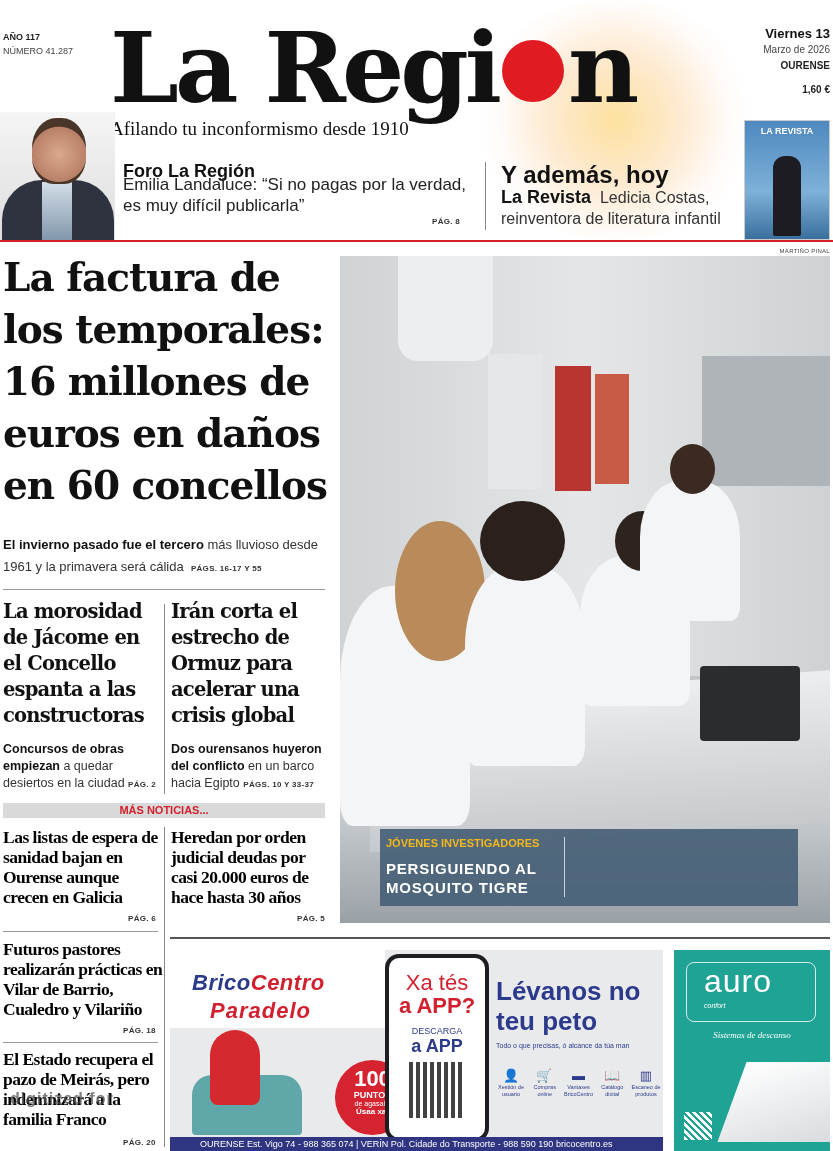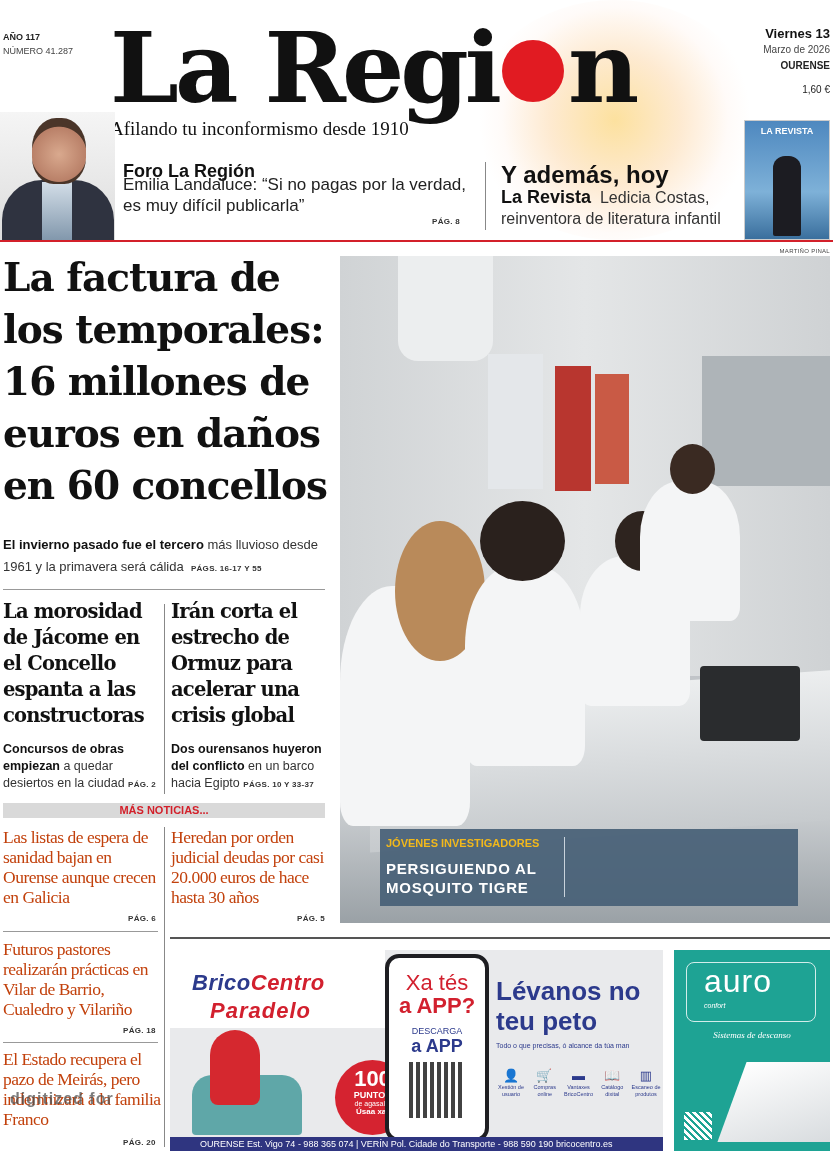--- a/index.html
+++ b/index.html
@@ -13,21 +13,21 @@
   .meta-left .num { color: #444; }
   .logo { left: 110px; top: 18px; font-family: "DejaVu Serif", "Liberation Serif", serif; font-weight: bold; font-size: 98px; letter-spacing: -4px; color: #111; line-height: 100px; white-space: nowrap; }
   .logo-o { position: relative; display: inline-block; width: 62px; height: 62px; border-radius: 50%; background: #e11b22; vertical-align: 0px; margin: 0 4px; }
   .burst { left: 470px; top: 0; width: 290px; height: 240px; border-radius: 50%;
     background: radial-gradient(circle, rgba(250,200,80,0.55) 0%, rgba(250,180,90,0.28) 35%, rgba(255,220,200,0.12) 60%, rgba(255,255,255,0) 72%); }
   .tagline { left: 110px; top: 118px; font-family: "Liberation Serif", serif; font-size: 19px; color: #111; }
   .meta-right { right: 3px; top: 26px; text-align: right; font-size: 10px; line-height: 16px; }
   .meta-right .day { font-weight: bold; font-size: 13px; }
   .meta-right .date { color: #444; }
   .meta-right .city { font-weight: bold; color: #222; }
-  .meta-right .price { margin-top: 8px; color: #222; }
+  .meta-right .price { margin-top: 8px; color: #222; font-weight: bold; }
 
   .portrait { left: 0; top: 112px; width: 115px; height: 128px; background: linear-gradient(180deg,#f5f5f5 0%, #ddd 100%); overflow: hidden; }
   .portrait .head { position: absolute; left: 32px; top: 6px; width: 54px; height: 66px; border-radius: 45% 45% 40% 40%; background: radial-gradient(circle at 50% 55%, #d9a98e 0%, #b98068 60%, #4a3529 62%); }
   .portrait .body { position: absolute; left: 2px; top: 68px; width: 112px; height: 64px; border-radius: 40px 40px 0 0; background: #2f3340; }
   .portrait .shirt { position: absolute; left: 42px; top: 70px; width: 30px; height: 60px; background: linear-gradient(180deg,#d3dee8,#7f95aa); }
 
   .foro-title { left: 123px; top: 161px; font-size: 18px; font-weight: bold; }
   .foro-text { left: 123px; top: 174px; width: 345px; font-size: 17px; line-height: 21px; color: #222; }
   .pag { font-size: 8px; font-weight: bold; letter-spacing: 0.3px; color: #333; }
   .foro-pag { left: 432px; top: 217px; }
@@ -45,21 +45,21 @@
   
   .main-head { left: 3px; top: 251px; width: 330px; font-family: "DejaVu Serif", "Liberation Serif", serif; font-weight: bold; font-size: 39px; line-height: 52px; letter-spacing: -1px; color: #111; }
   .main-sub { left: 3px; top: 534px; width: 330px; font-size: 13px; line-height: 22px; color: #333; }
   .main-sub b { color: #111; }
   .hrule { height: 1px; background: #999; }
 
   .col-head { font-family: "DejaVu Serif", "Liberation Serif", serif; font-weight: bold; font-size: 19.5px; line-height: 26px; letter-spacing: -0.8px; color: #111; }
   .col-sub { font-size: 12.5px; line-height: 17px; color: #333; }
   .col-sub b { color: #111; }
   .mas { left: 3px; top: 803px; width: 322px; height: 15px; background: #d9d9d9; color: #d3202a; font-weight: bold; font-size: 11px; line-height: 15px; text-align: center; }
-  .small-head { font-family: "Liberation Serif", serif; font-weight: normal; font-size: 17.5px; line-height: 20px; letter-spacing: -0.5px; color: #c2410c; }
+  .small-head { font-family: "Liberation Serif", serif; font-weight: bold; font-size: 17.5px; line-height: 20px; letter-spacing: -0.5px; color: #000000; }
 
   
   .photo { left: 340px; top: 256px; width: 490px; height: 667px; overflow: hidden;
     background: linear-gradient(180deg,#c9cdd0 0%, #d8dbde 40%, #b8bcc0 60%, #e0e2e4 75%, #9aa1a6 100%); }
   .photo .wall { position: absolute; left: 0; top: 0; width: 100%; height: 420px; background: linear-gradient(90deg,#d0d3d5,#e4e6e7 50%,#cfd2d4); }
   .photo .boiler { position: absolute; left: 58px; top: 0; width: 95px; height: 105px; background: #eceeef; border-radius: 0 0 20px 20px; }
   .photo .poster1 { position: absolute; left: 215px; top: 110px; width: 36px; height: 125px; background: #b8362f; }
   .photo .poster2 { position: absolute; left: 255px; top: 118px; width: 34px; height: 110px; background: #c95a45; }
   .photo .poster3 { position: absolute; left: 148px; top: 98px; width: 55px; height: 135px; background: #e4e7ea; }
   .photo .window { position: absolute; left: 362px; top: 100px; width: 128px; height: 130px; background: #aeb4b8; }

